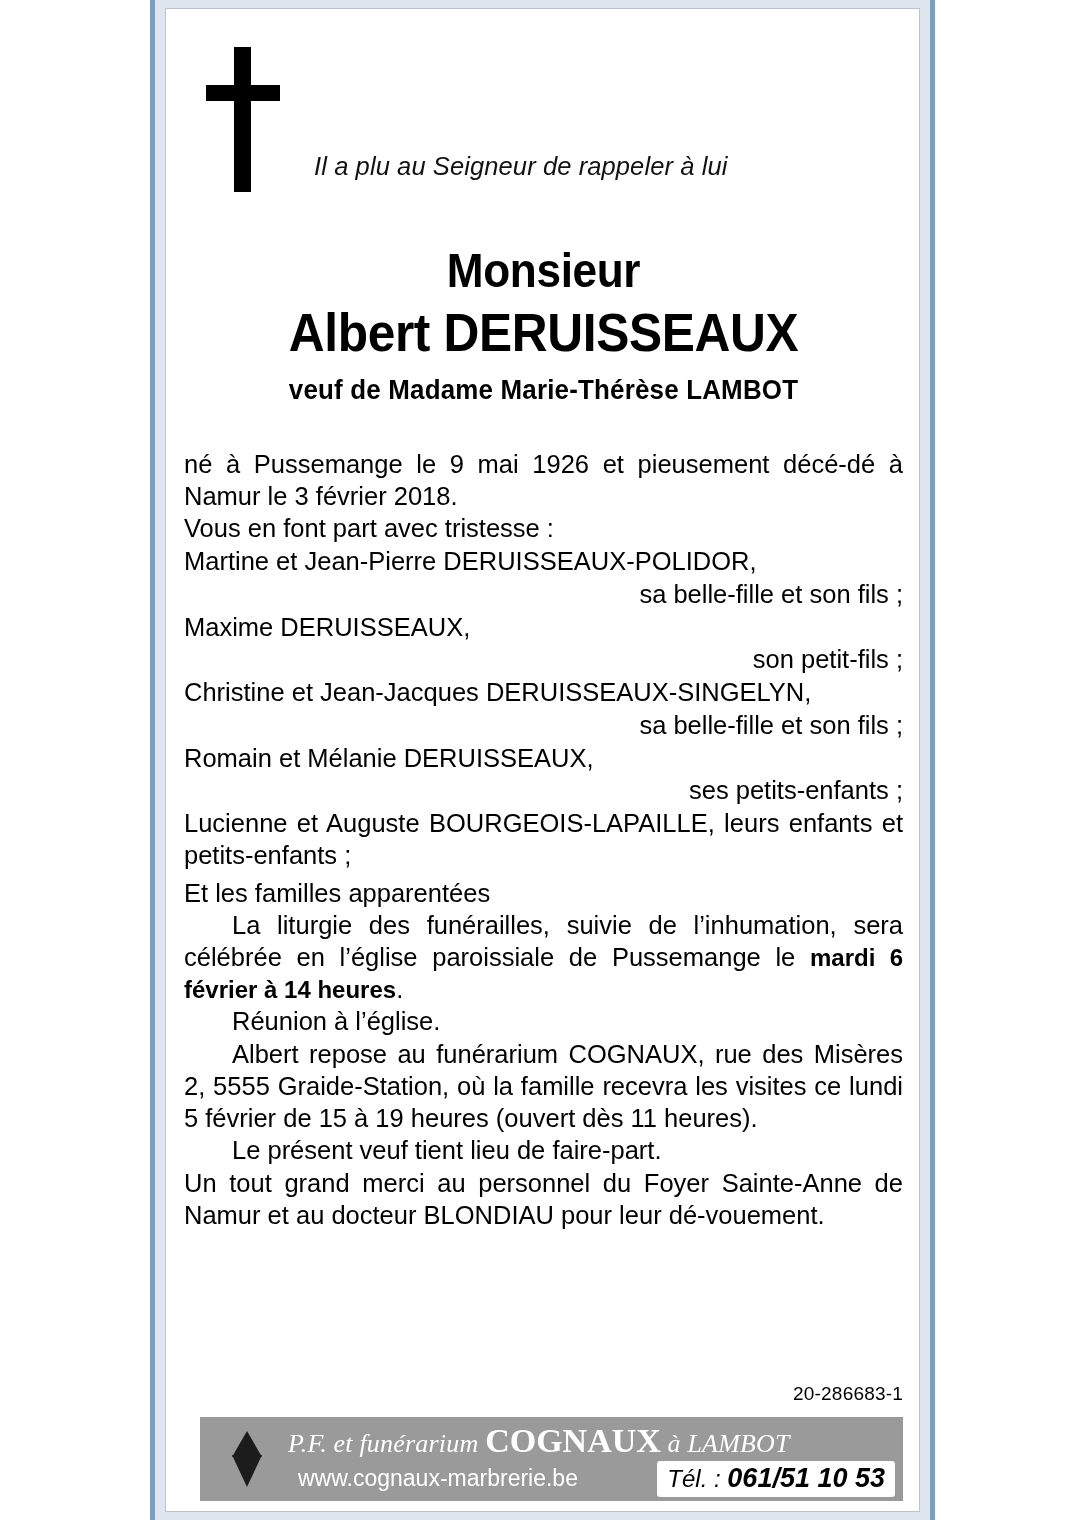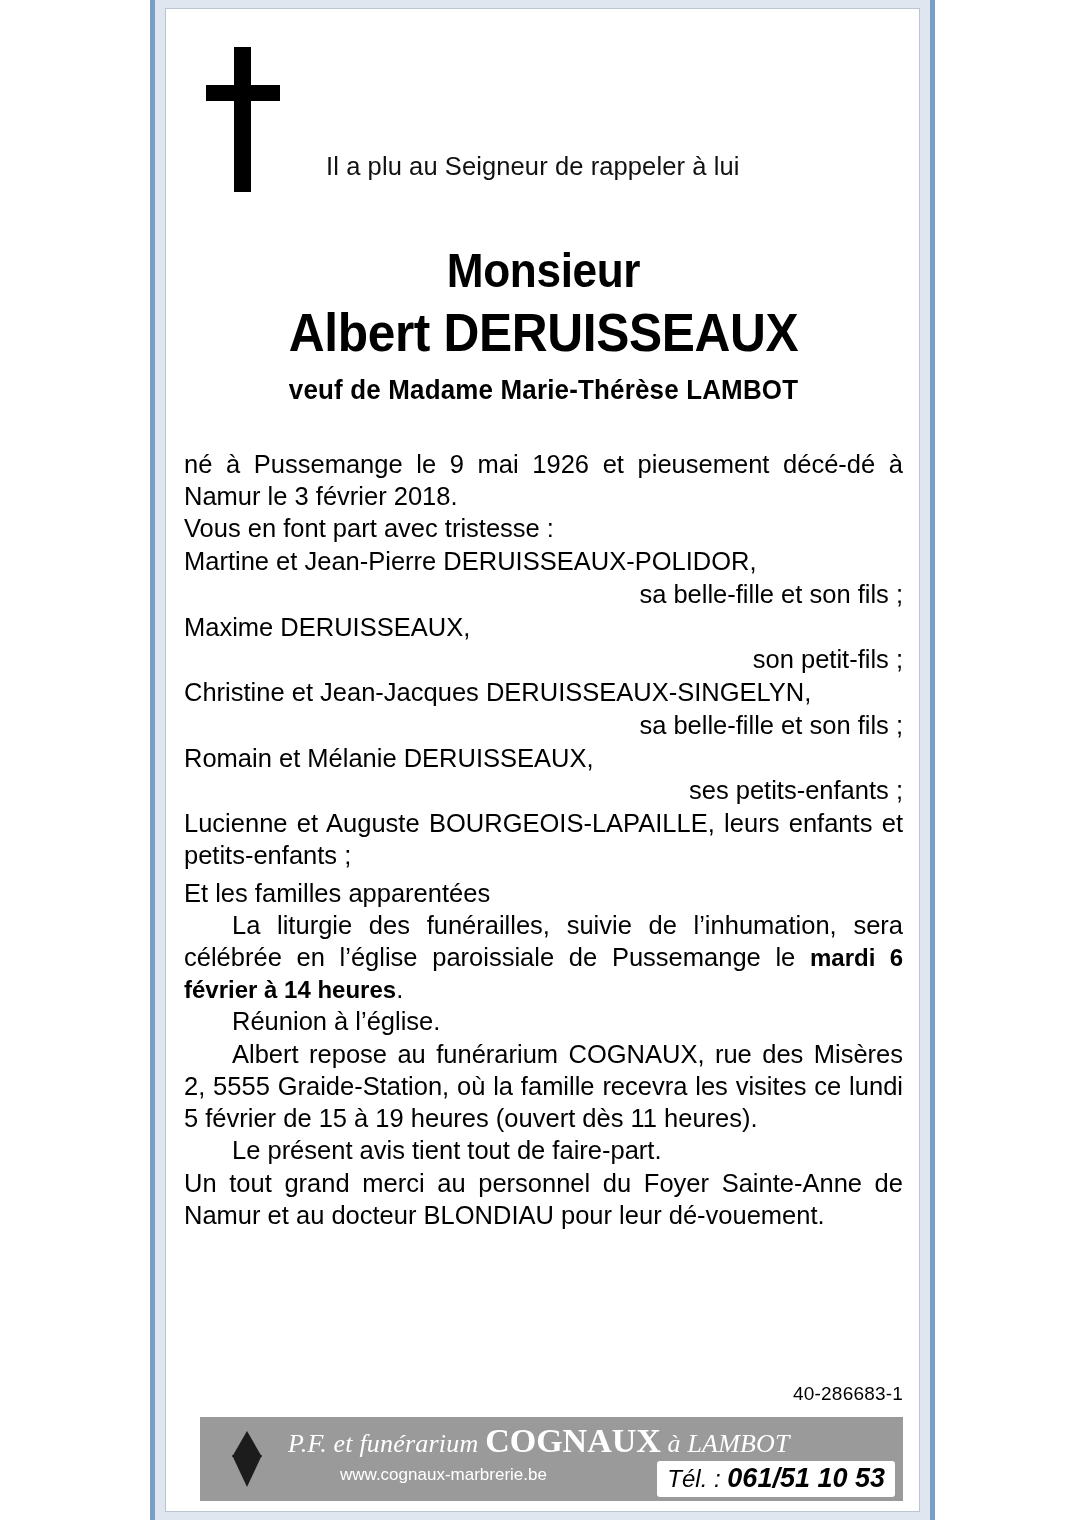--- a/index.html
+++ b/index.html
@@ -77,23 +77,24 @@
   }
   .cross .h {
     position: absolute;
     left: 0px; top: 38px;
     width: 74px; height: 16px;
     background: #000;
   }
 
   .lead {
     position: absolute;
-    left: 142px;
+    left: 130px;
     top: 133px;
     width: 580px;
+    font-style: italic;
     font-size: 25.5px;
     letter-spacing: 0.1px;
     color: #111;
   }
 
   .name-block {
     position: absolute;
     left: 0;
     top: 228px;
     width: 719px;
@@ -210,23 +211,22 @@
     font-size: 34px;
     font-weight: bold;
     letter-spacing: 0px;
   }
   .footer .line1 .sm { font-size: 26px; font-style: italic; }
   .footer .site {
     position: absolute;
     left: 98px;
     top: 48px;
     font-family: "Liberation Sans", sans-serif;
-    font-size: 17px;
+    font-size: 23px;
     color: #ffffff;
-    margin-left: 42px;
   }
   .footer .tel {
     position: absolute;
     right: 8px;
     top: 44px;
     background: #ffffff;
     color: #000000;
     padding: 2px 10px 3px 10px;
     border-radius: 3px;
     font-style: italic;
@@ -285,27 +285,27 @@
         <div class="p just">Lucienne et Auguste BOURGEOIS-LAPAILLE, leurs enfants et petits-enfants ;</div>
 
         <div class="p tight">Et les familles apparentées</div>
 
         <div class="p just indent"><span>La liturgie des funérailles, suivie de l’inhumation, sera célébrée en l’église paroissiale de Pussemange le </span><b class="dt">mardi 6 février à 14 heures</b><span>.</span></div>
 
         <div class="p indent">Réunion à l’église.</div>
 
         <div class="p just indent">Albert repose au funérarium COGNAUX, rue des Misères 2, 5555 Graide-Station, où la famille recevra les visites ce lundi 5 février de 15 à 19 heures (ouvert dès 11 heures).</div>
 
-        <div class="p indent">Le présent avis tient tout de faire-part.</div>
+        <div class="p indent">Le présent veuf tient lieu de faire-part.</div>
 
         <div class="p just">Un tout grand merci au personnel du Foyer Sainte-Anne de Namur et au docteur BLONDIAU pour leur dé-vouement.</div>
 
       </div>
 
-      <div class="refno">40-286683-1</div>
+      <div class="refno">20-286683-1</div>
 
       <div class="footer">
         <div class="gem">
           <div class="diamond"></div>
           <div class="diamond2"></div>
         </div>
         <div class="line1">
           <span class="sm">P.F. et funérarium </span><span class="big">COGNAUX</span><span class="sm"> à LAMBOT</span>
         </div>
         <div class="site">www.cognaux-marbrerie.be</div>

